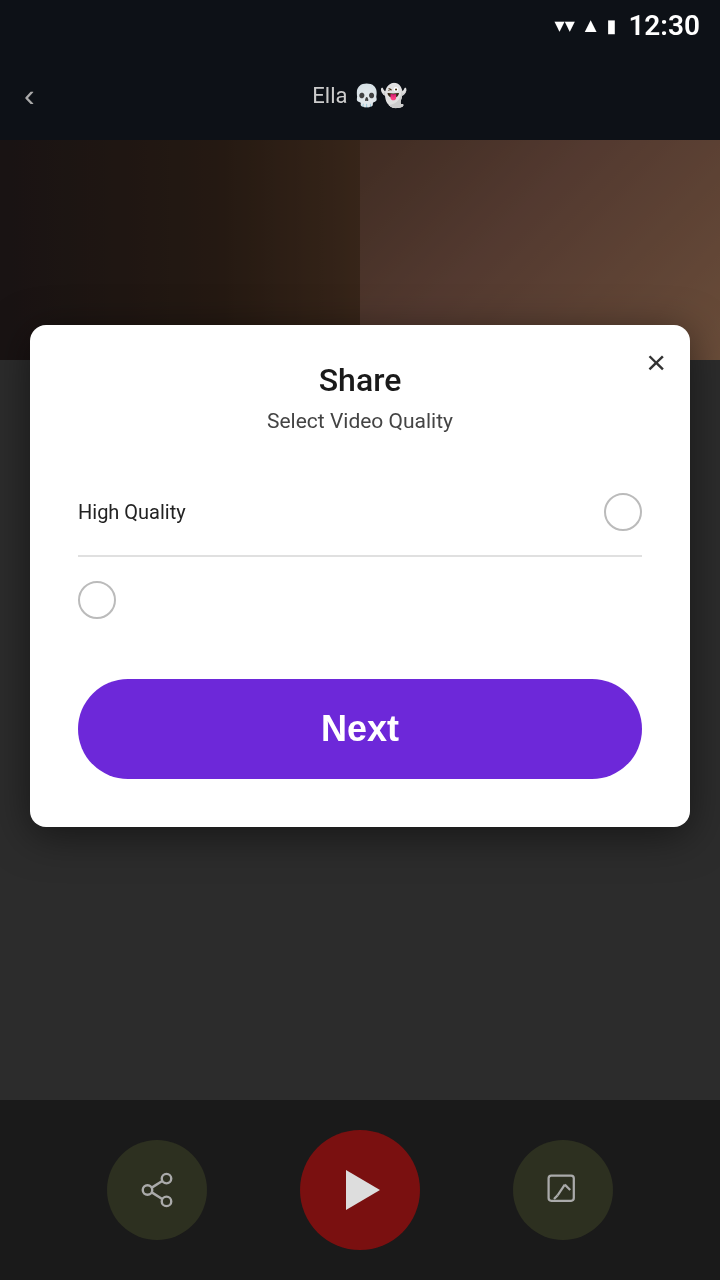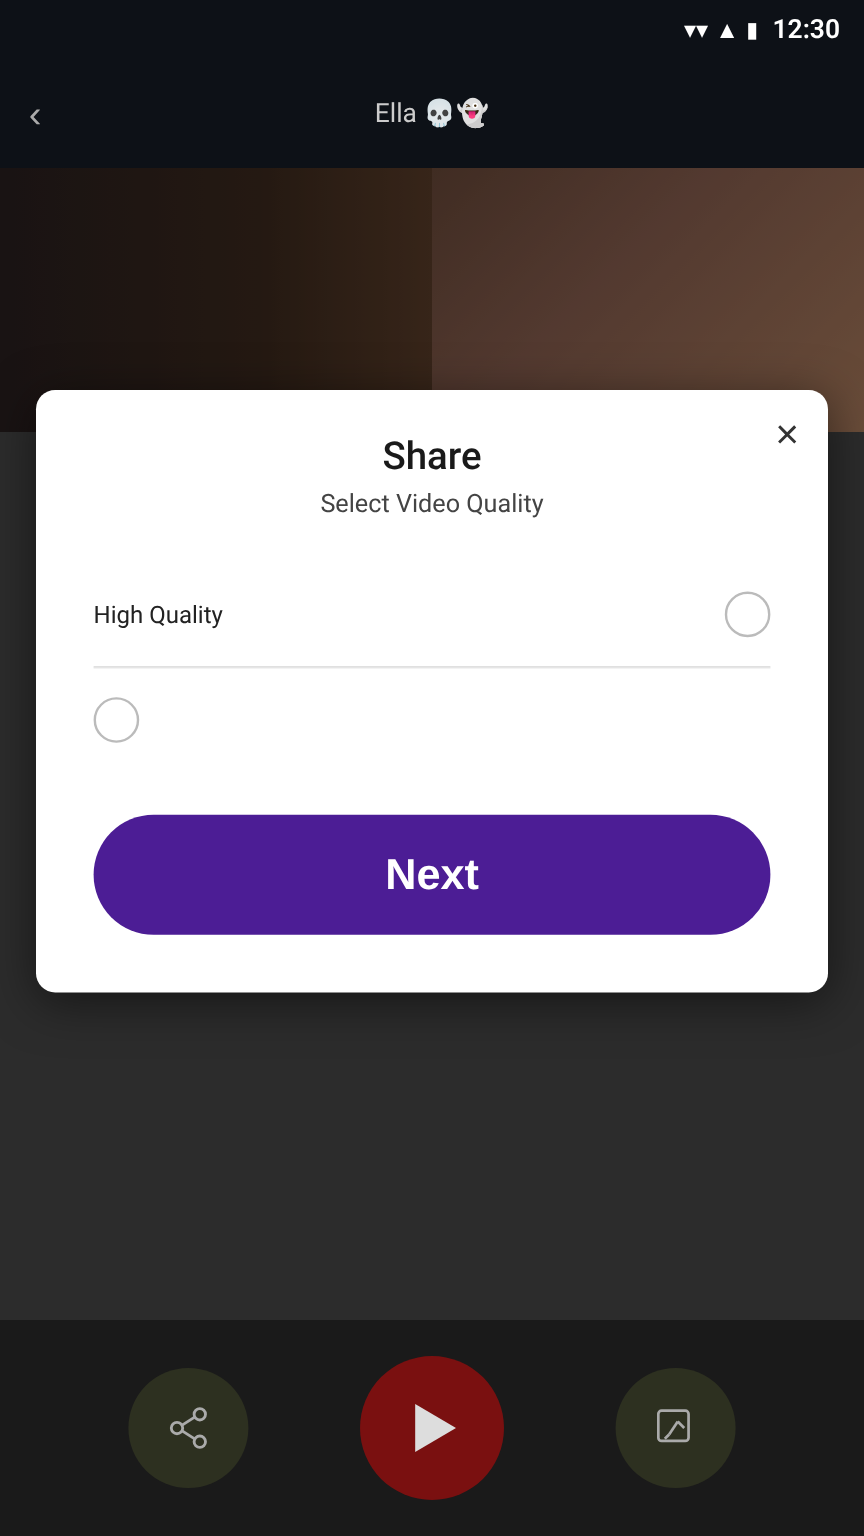--- a/index.html
+++ b/index.html
@@ -26,21 +26,21 @@
       position: relative;
       z-index: 10;
     }
     .status-icons {
       display: flex;
       align-items: center;
       gap: 6px;
     }
     .status-time {
       color: white;
-      font-size: 22px;
+      font-size: 28px;
       font-weight: 600;
       margin-left: 6px;
     }
 
     
     .header {
       width: 720px;
       height: 90px;
       background: #0d1117;
       display: flex;
@@ -212,21 +212,21 @@
       height: 22px;
       border-radius: 50%;
       background: #00897b;
     }
 
     
     .next-btn {
       width: 100%;
       height: 100px;
       border-radius: 50px;
-      background: #4c1d95;
+      background: #6d28d9;
       border: none;
       color: white;
       font-size: 36px;
       font-weight: 600;
       cursor: pointer;
       margin-top: 36px;
     }
 
     
     .share-svg { width: 38px; height: 38px; fill: none; stroke: #aaa; stroke-width: 2.5; }

